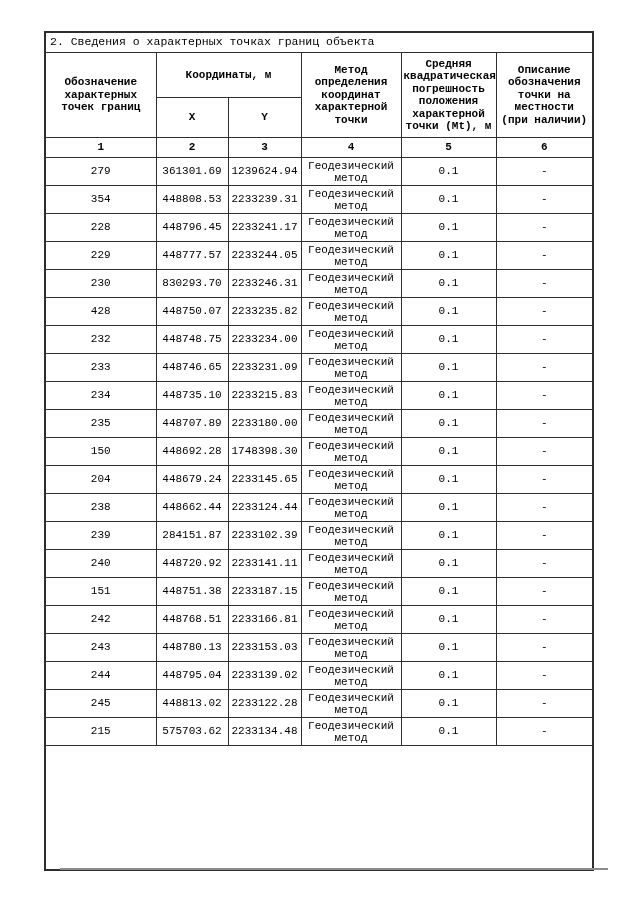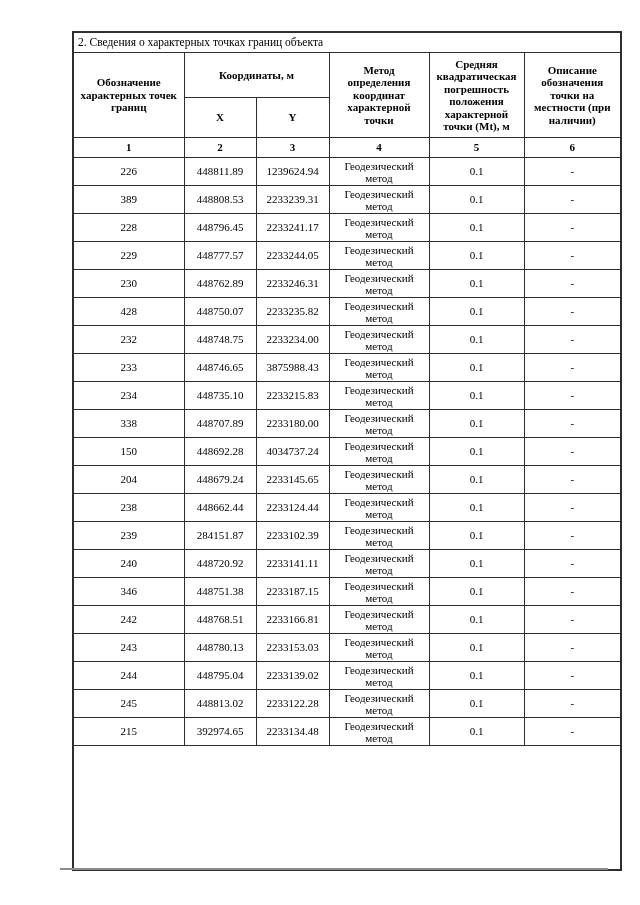--- a/index.html
+++ b/index.html
@@ -9,26 +9,27 @@
   }
   body {
     width: 640px;
     height: 905px;
     position: relative;
     font-family: "Liberation Serif", "DejaVu Serif", serif;
     color: #000000;
   }
   .doc-table {
     position: absolute;
-    left: 72px;
+    left: 44px;
     top: 31px;
     width: 548px;
     border-collapse: collapse;
     table-layout: fixed;
     border: 2px solid #2e2e2e;
+    font-family: Liberation Mono, monospace;
   }
   .doc-table td, .doc-table th {
     border: 1px solid #2e2e2e;
     padding: 1px 2px;
     vertical-align: middle;
     text-align: center;
     font-size: 11px;
     line-height: 12.5px;
     overflow: hidden;
   }
@@ -92,30 +93,30 @@
       <td>1</td>
       <td>2</td>
       <td>3</td>
       <td>4</td>
       <td>5</td>
       <td>6</td>
     </tr>
   </tbody>
   <tbody>
   <tr class="data-row">
-    <td>226</td>
-    <td>448811.89</td>
+    <td>279</td>
+    <td>361301.69</td>
     <td>1239624.94</td>
     <td class="method-cell">Геодезический метод</td>
     <td>0.1</td>
     <td>-</td>
   </tr>
 
   <tr class="data-row">
-    <td>389</td>
+    <td>354</td>
     <td>448808.53</td>
     <td>2233239.31</td>
     <td class="method-cell">Геодезический метод</td>
     <td>0.1</td>
     <td>-</td>
   </tr>
 
   <tr class="data-row">
     <td>228</td>
     <td>448796.45</td>
@@ -129,21 +130,21 @@
     <td>229</td>
     <td>448777.57</td>
     <td>2233244.05</td>
     <td class="method-cell">Геодезический метод</td>
     <td>0.1</td>
     <td>-</td>
   </tr>
 
   <tr class="data-row">
     <td>230</td>
-    <td>448762.89</td>
+    <td>830293.70</td>
     <td>2233246.31</td>
     <td class="method-cell">Геодезический метод</td>
     <td>0.1</td>
     <td>-</td>
   </tr>
 
   <tr class="data-row">
     <td>428</td>
     <td>448750.07</td>
     <td>2233235.82</td>
@@ -157,48 +158,48 @@
     <td>448748.75</td>
     <td>2233234.00</td>
     <td class="method-cell">Геодезический метод</td>
     <td>0.1</td>
     <td>-</td>
   </tr>
 
   <tr class="data-row">
     <td>233</td>
     <td>448746.65</td>
-    <td>3875988.43</td>
+    <td>2233231.09</td>
     <td class="method-cell">Геодезический метод</td>
     <td>0.1</td>
     <td>-</td>
   </tr>
 
   <tr class="data-row">
     <td>234</td>
     <td>448735.10</td>
     <td>2233215.83</td>
     <td class="method-cell">Геодезический метод</td>
     <td>0.1</td>
     <td>-</td>
   </tr>
 
   <tr class="data-row">
-    <td>338</td>
+    <td>235</td>
     <td>448707.89</td>
     <td>2233180.00</td>
     <td class="method-cell">Геодезический метод</td>
     <td>0.1</td>
     <td>-</td>
   </tr>
 
   <tr class="data-row">
     <td>150</td>
     <td>448692.28</td>
-    <td>4034737.24</td>
+    <td>1748398.30</td>
     <td class="method-cell">Геодезический метод</td>
     <td>0.1</td>
     <td>-</td>
   </tr>
 
   <tr class="data-row">
     <td>204</td>
     <td>448679.24</td>
     <td>2233145.65</td>
     <td class="method-cell">Геодезический метод</td>
@@ -227,21 +228,21 @@
   <tr class="data-row">
     <td>240</td>
     <td>448720.92</td>
     <td>2233141.11</td>
     <td class="method-cell">Геодезический метод</td>
     <td>0.1</td>
     <td>-</td>
   </tr>
 
   <tr class="data-row">
-    <td>346</td>
+    <td>151</td>
     <td>448751.38</td>
     <td>2233187.15</td>
     <td class="method-cell">Геодезический метод</td>
     <td>0.1</td>
     <td>-</td>
   </tr>
 
   <tr class="data-row">
     <td>242</td>
     <td>448768.51</td>
@@ -273,21 +274,21 @@
     <td>245</td>
     <td>448813.02</td>
     <td>2233122.28</td>
     <td class="method-cell">Геодезический метод</td>
     <td>0.1</td>
     <td>-</td>
   </tr>
 
   <tr class="data-row">
     <td>215</td>
-    <td>392974.65</td>
+    <td>575703.62</td>
     <td>2233134.48</td>
     <td class="method-cell">Геодезический метод</td>
     <td>0.1</td>
     <td>-</td>
   </tr>
 </tbody>
   <tbody>
     <tr class="filler-row">
       <td colspan="6"></td>
     </tr>

